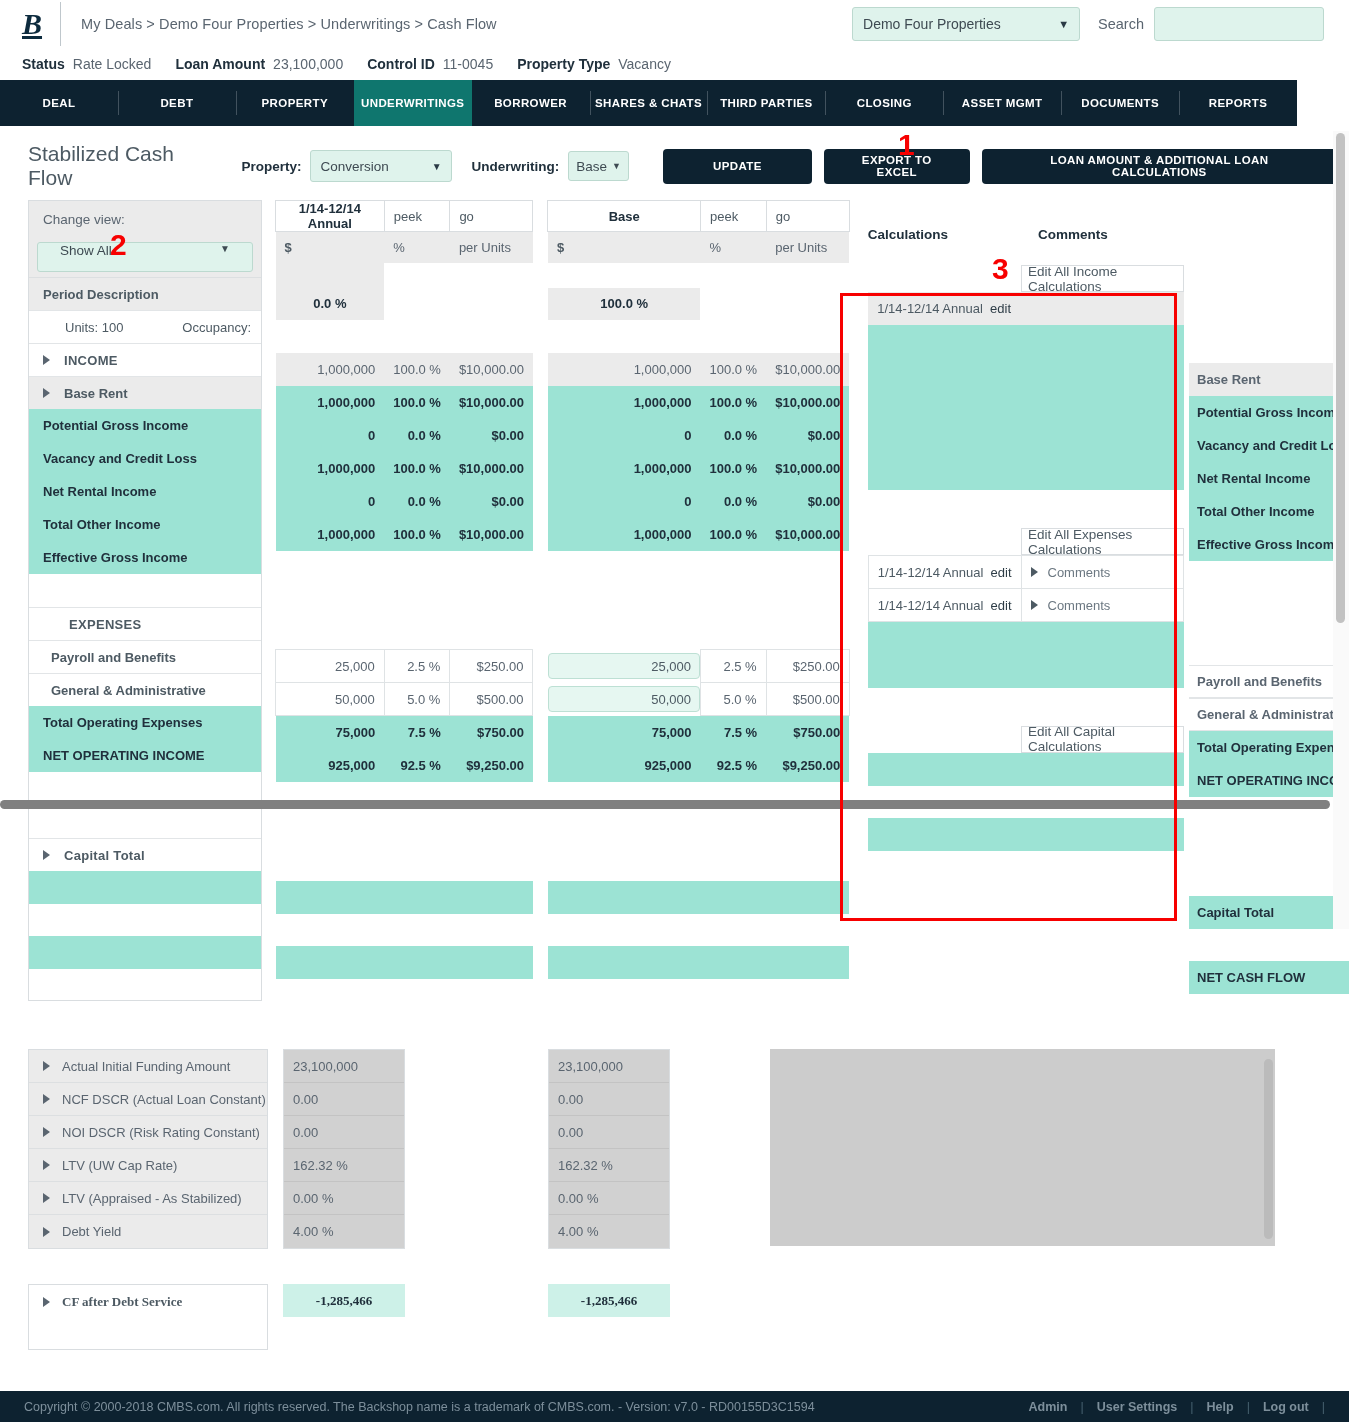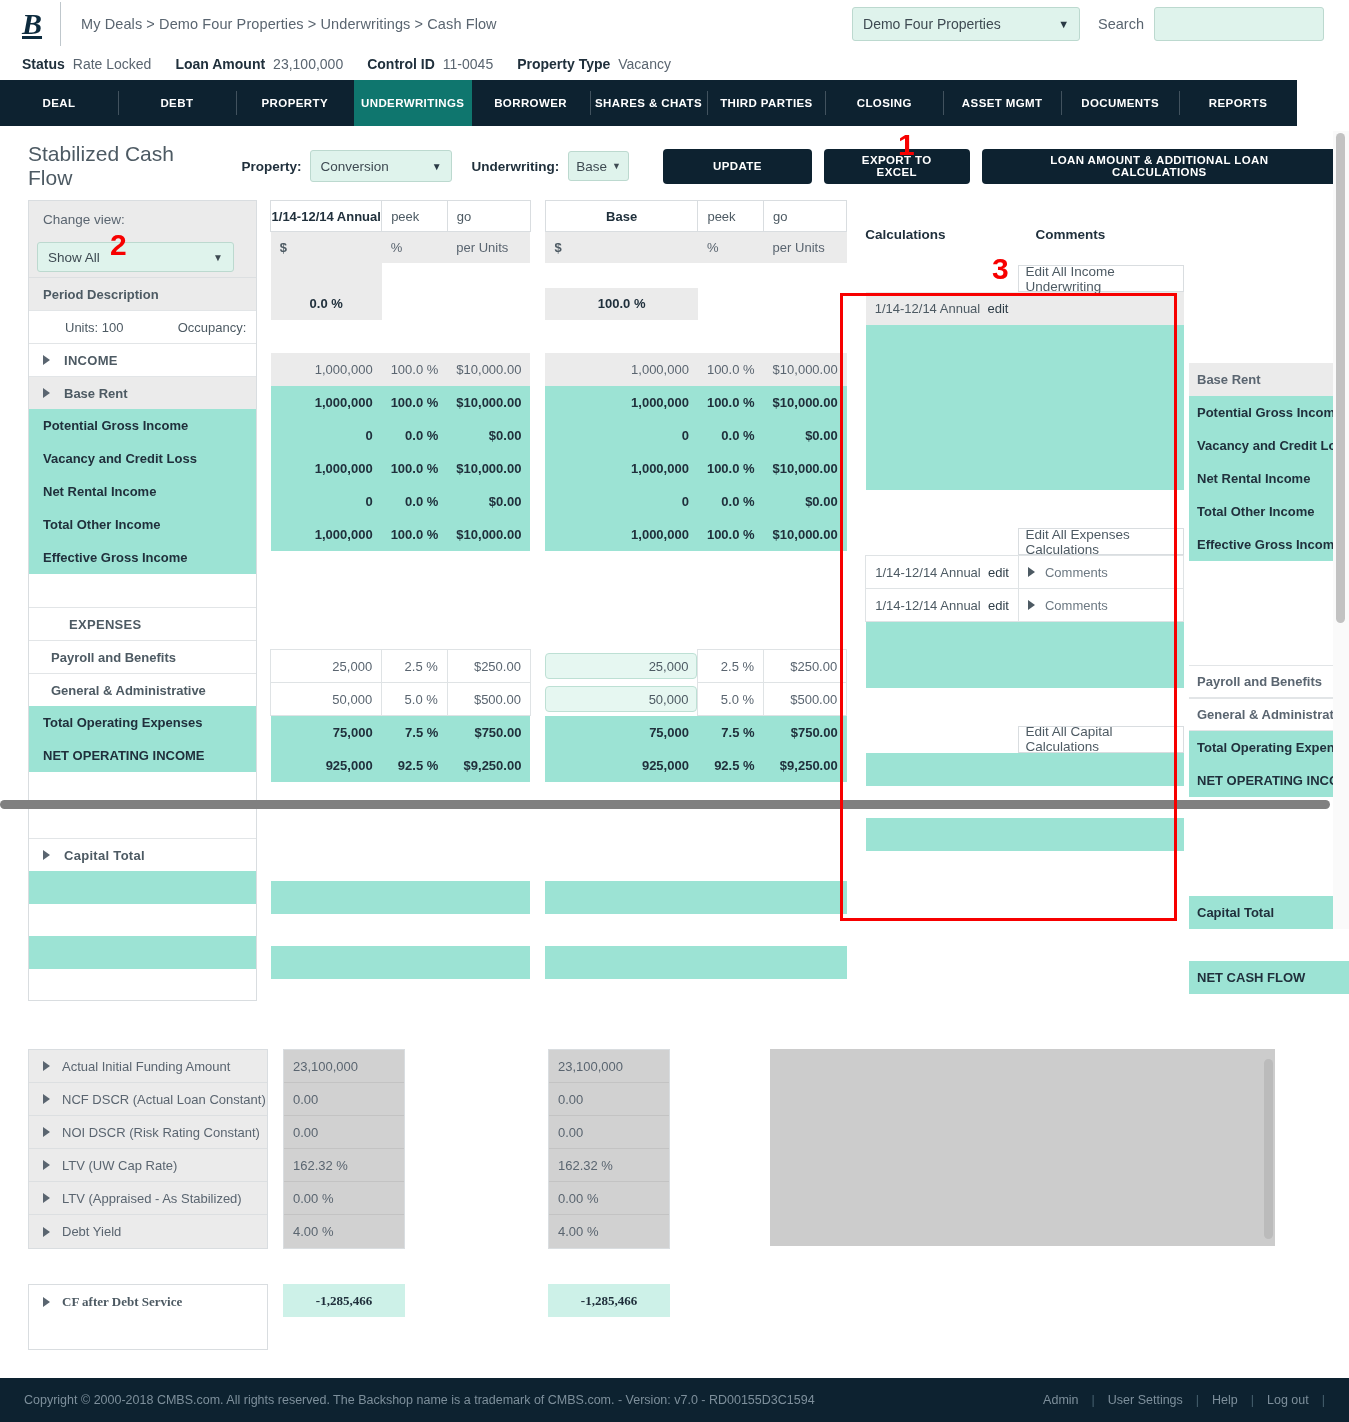--- a/index.html
+++ b/index.html
@@ -95,22 +95,22 @@
   .c-hdr { background:#fff; border:1px solid #d9dde0; }
   .c-grey { background:#ebebeb; }
   .c-teal { background:#9ce3d4; }
   .c-white { background:#fff; }
 
   .leftpanel { width:240px; border:1px solid #d9dde0; border-bottom:none; }
   .lp-row { height:33px; display:flex; align-items:center; padding:0 14px; font-size:13px; }
   .lp-changeview { background:#ebebeb; color:#5a6570; font-size:13.5px; height:36px; }
   .lp-select-wrap { background:#ebebeb; height:40px; display:flex; align-items:center; padding:0 8px; position:relative;}
   .lp-select {
-    width:197px; height:30px; background:#dff3ec; border:1px solid #bcd9cf; border-radius:3px;
-    display:flex; align-items:center; padding:0 10px; font-size:13.5px; color:#3e4a52;
+    width:216px; height:30px; background:#dff3ec; border:1px solid #bcd9cf; border-radius:3px;
+    display:flex; align-items:flex-start; padding:0 22px; font-size:13.5px; color:#3e4a52;
   }
   .lp-select .caret { margin-left:auto; font-size:10px; }
   .lp-perioddesc { background:#ebebeb; font-weight:bold; color:#4d5a63; border-top:1px solid #dcdfe1; }
   .lp-units { background:#fff; justify-content:space-between; padding:0 10px 0 36px; color:#4d5a63; border-top:1px solid #e2e5e7;}
   .lp-group { background:#fff; font-weight:bold; color:#4d5a63; letter-spacing:.3px; border-top:1px solid #e2e5e7;}
   .lp-sub { background:#ebebeb; font-weight:bold; color:#4d5a63; padding-left:30px; border-top:1px solid #e2e5e7;}
   .lp-teal { background:#9ce3d4; font-weight:bold; color:#20303c; }
   .lp-item { background:#fff; font-weight:bold; color:#4d5a63; padding-left:22px; border-top:1px solid #e2e5e7;}
   .lp-blank { background:#fff; }
   .tri { display:inline-block; width:0;height:0;border-left:7px solid #5a6570;border-top:5px solid transparent;border-bottom:5px solid transparent; margin-right:14px;}
@@ -178,25 +178,25 @@
   .cf-lbl { width:240px; height:66px; border:1px solid #d9dde0; display:flex; align-items:flex-start; }
   .cf-lbl-inner { height:33px; display:flex; align-items:center; padding-left:14px; font-weight:bold; color:#4d5a63; font-size:13px;}
   .cf-val { margin-left:15px; width:122px; height:33px; background:#cdf1e8; display:flex; align-items:center; justify-content:center; font-weight:bold; color:#20303c; font-size:13px;}
   .cf-val.second { margin-left:143px; }
 
   .bottomactions { padding-left:28px; padding-top:48px; display:flex; align-items:center; }
   .btn-update-lg { width:152px; height:36px; }
   .addnoi { margin-left:25px; font-size:14px; color:#4d5a63; }
 
   .footer {
-    position:absolute; left:0; bottom:0; width:1349px; height:44px; background:#0d2230;
+    position:absolute; left:0; bottom:0; width:1349px; height:31px; background:#0d2230;
     display:flex; align-items:center; padding:0 24px; color:#7d8f9b; font-size:12.5px;justify-content:center;
   }
   .footer-links { margin-left:auto; display:flex; align-items:center; gap:0; }
-  .footer-links span { padding:0 13px; color:#7d8f9b; }
+  .footer-links span { padding:0 13px; color:#7d8f9b;font-weight:bold; }
   .footer-links i { color:#46606f; font-style:normal; }
 </style>
 </head>
 <body>
 
 <div class="topbar">
   <div class="logo">B</div>
   <div class="logo-sep"></div>
   <div class="breadcrumb">My Deals &gt; Demo Four Properties &gt; Underwritings &gt; Cash Flow</div>
   <div class="topbar-right">
@@ -541,21 +541,21 @@
       <div style="height:42px;display:flex;align-items:flex-end;gap:90px">
         <div class="calc-hdr">Calculations</div>
         <div class="calc-hdr">Comments</div>
       </div>
       <div style="height:23px"></div>
       <table>
         <tbody>
             <tr>
           <td style="width:150px;height:27px"></td>
           <td style="width:180px">
-            <div class="editbox">Edit All Income Underwriting</div>
+            <div class="editbox">Edit All Income Calculations</div>
           </td>
         </tr>
         <tr>
           <td class="c-grey calc-cell">
             <span>1/14-12/14 Annual</span>
             &nbsp;<span class="edit">edit</span>
           </td>
           <td class="c-grey calc-cell"></td>
         </tr>
         <tr>

